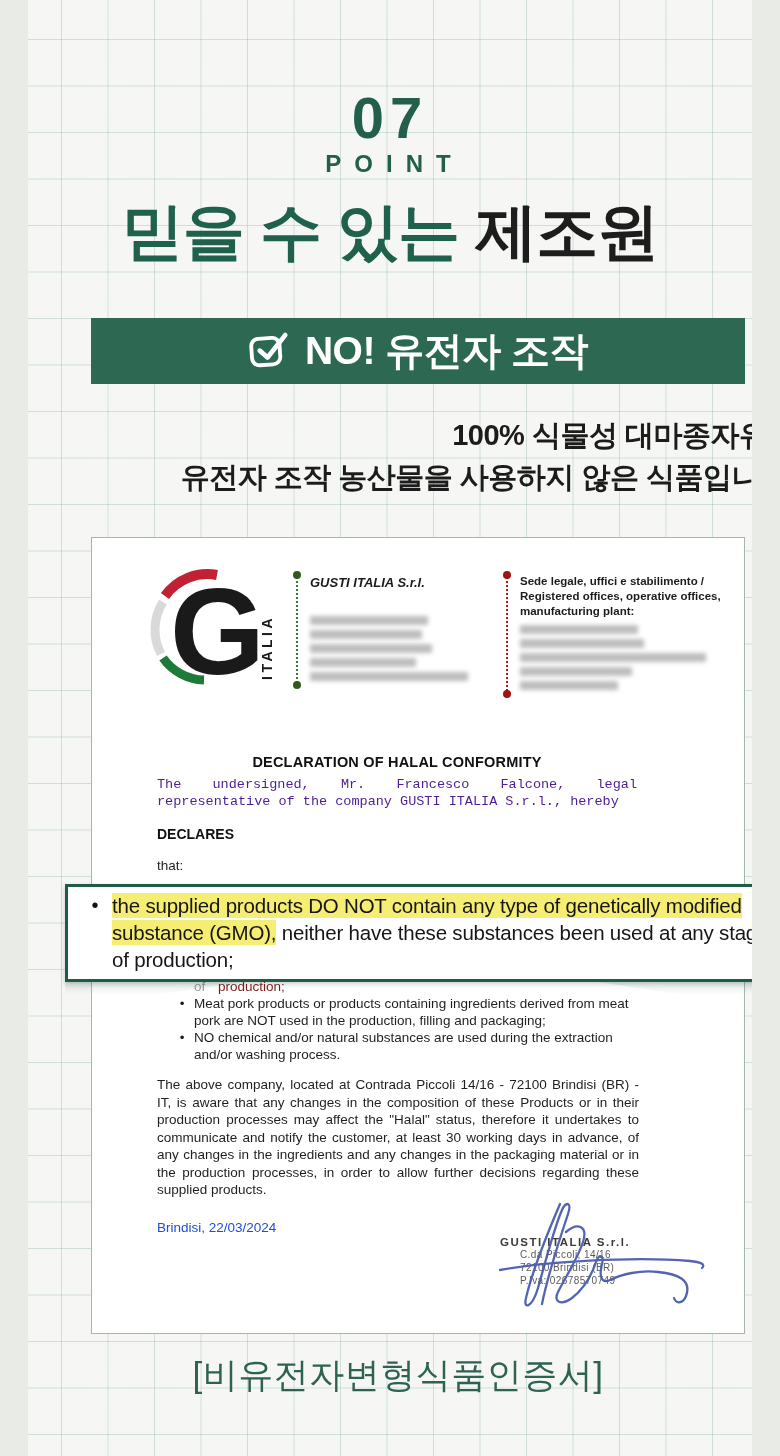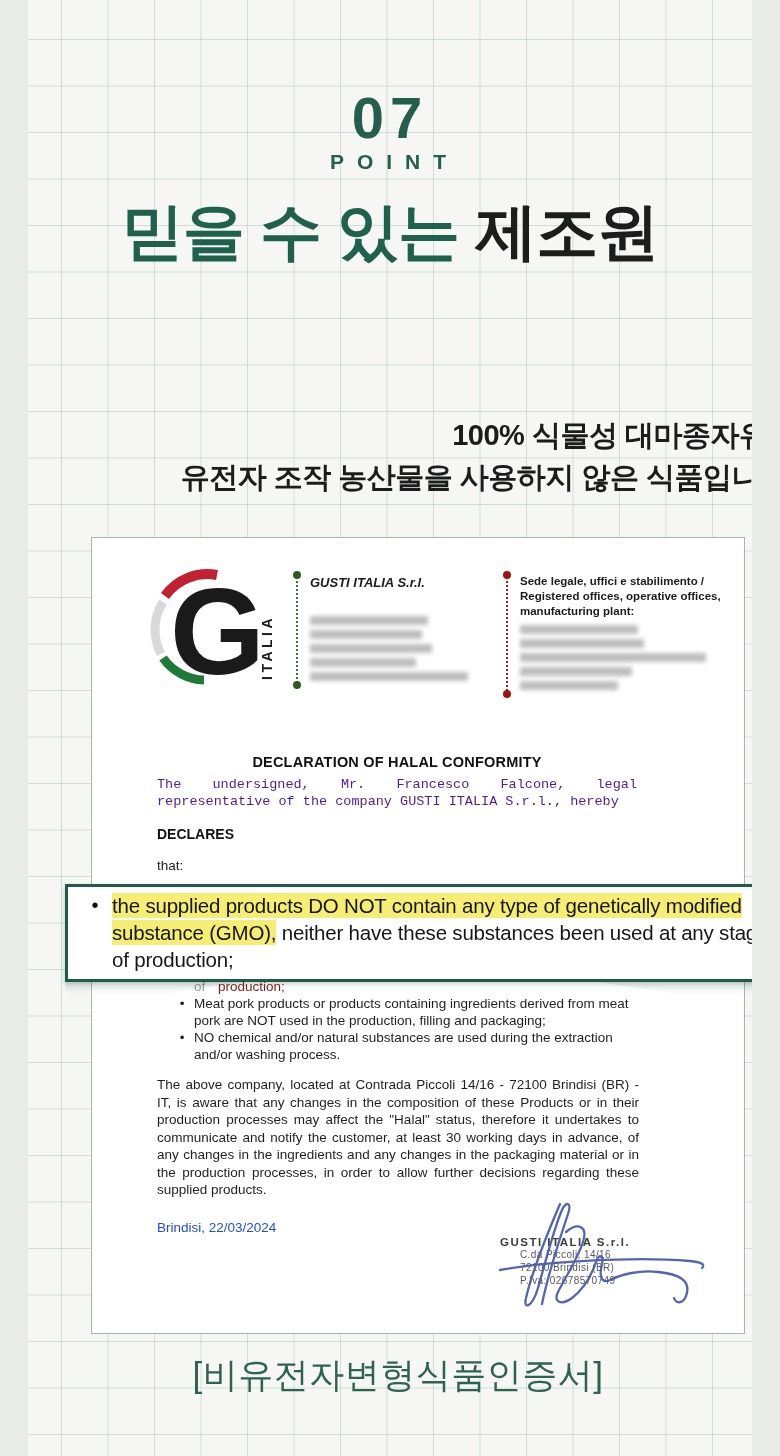--- a/index.html
+++ b/index.html
@@ -9,21 +9,21 @@
     background-color:#f6f7f4;
     background-image:
       linear-gradient(to right, rgba(150,190,176,.42) 1px, transparent 1px),
       linear-gradient(to bottom, rgba(150,190,176,.42) 1px, transparent 1px);
     background-size:46.5px 46.5px;
     background-position:33px 39px;
   }
   
   .point-wrap{position:absolute; top:88px; left:0; width:100%; text-align:center; color:#235f4c;}
   .point-num{font-size:58px; font-weight:800; letter-spacing:6px; line-height:60px;}
-  .point-label{font-size:21px; font-weight:700; letter-spacing:13px; padding-left:9px; margin-top:2px;}
+  .point-label{font-size:24px; font-weight:700; letter-spacing:13px; padding-left:9px; margin-top:2px;}
   
   .main-title{position:absolute; top:196px; left:0; width:100%; text-align:center;
     font-size:62px; font-weight:800; line-height:72px; color:#1d1d1d; letter-spacing:-1px;}
   .main-title .hl{color:#20614d;}
   
   .banner{position:absolute; left:63px; top:318px; width:654px; height:66px; background:#2c6852;
     display:flex; align-items:center; justify-content:center; gap:15px;}
   .banner-text{color:#ffffff; font-size:39px; font-weight:800; letter-spacing:-0.5px;}
   .check-icon{transform:rotate(-4deg); margin-top:2px;}
   
@@ -90,20 +90,29 @@
 
   <div class="point-wrap">
     <div class="point-num">07</div>
     <div class="point-label">POINT</div>
   </div>
 
   <div class="main-title">
     <span class="hl">믿을 수 있는</span><span> 제조원</span>
   </div>
 
+  <div class="banner">
+    <span class="check-icon">
+      <svg width="42" height="42" viewBox="0 0 46 44">
+        <rect x="4" y="9" width="31" height="29" rx="8" fill="none" stroke="#ffffff" stroke-width="4.2"></rect>
+        <path d="M13 22 L21 30 L42 7" fill="none" stroke="#ffffff" stroke-width="5.2" stroke-linecap="round" stroke-linejoin="round"></path>
+      </svg>
+    </span>
+    <span class="banner-text">NO! 유전자 조작</span>
+  </div>
 
   <div class="desc">
     <div>100% 식물성 대마종자유는</div>
     <div>유전자 조작 농산물을 사용하지 않은 식품입니다.</div>
   </div>
 
   <div class="card">
 
     <div class="logo">
       <svg width="145" height="145" viewBox="0 0 145 145">

